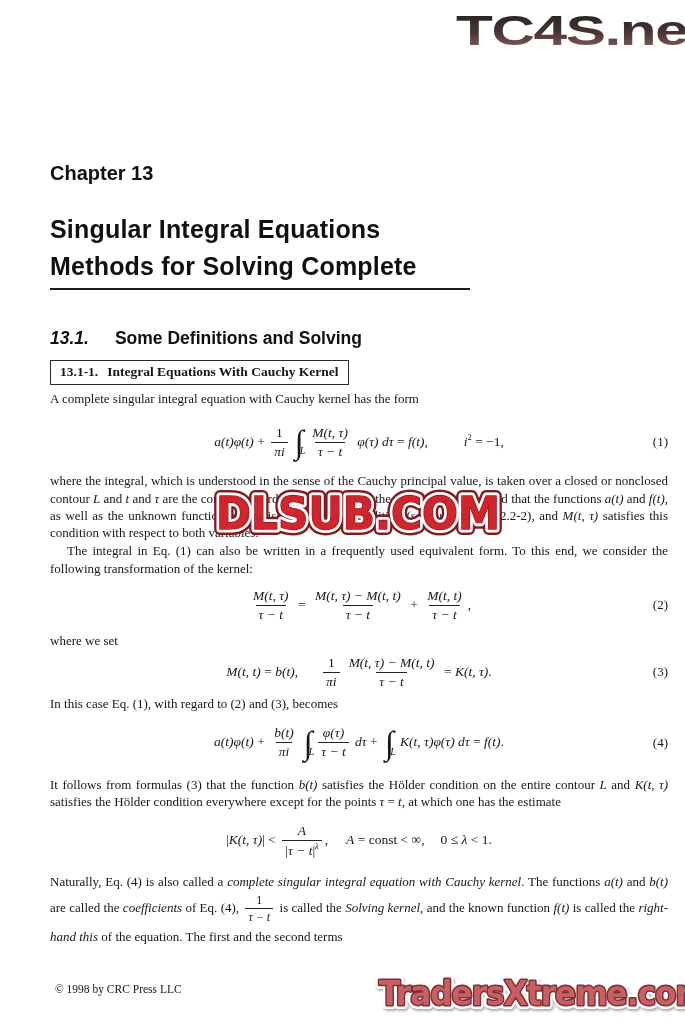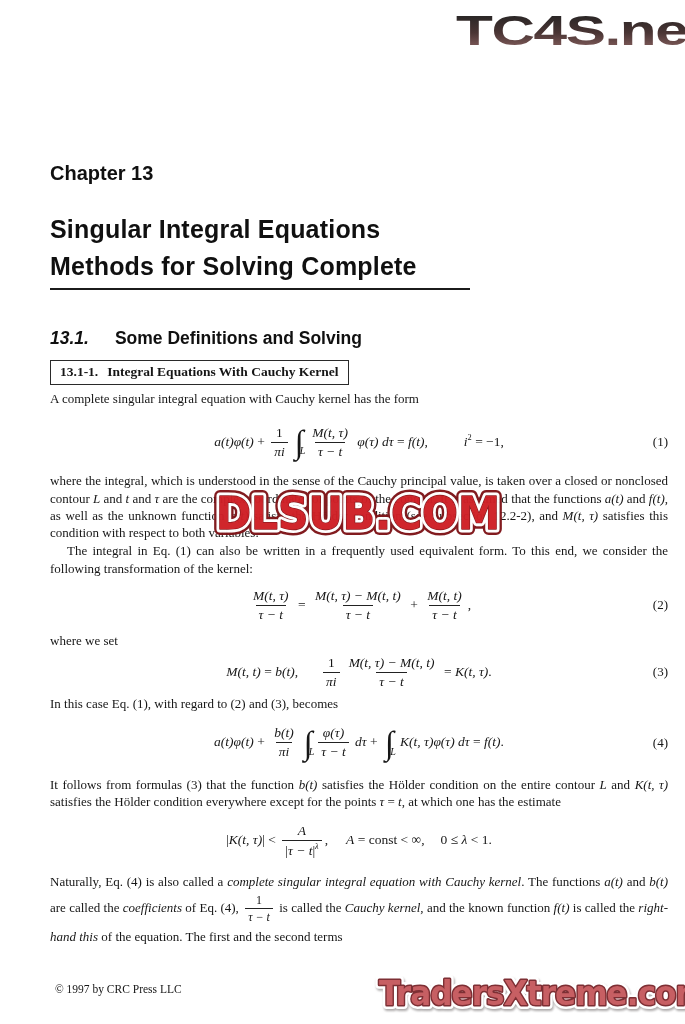--- a/index.html
+++ b/index.html
@@ -169,31 +169,31 @@
     <div class="eqrow eq5">
       <span class="eqmath"><span class="mtext">|</span><span class="mi">K(t, τ)</span><span class="mtext">| &lt; </span><span class="frac">
             <span class="num"><span class="mi">A</span></span>
             <span class="den"><span class="mtext">|</span><span class="mi">τ − t</span><span class="mtext">|</span><sup><span class="mi">λ</span></sup></span>
           </span><span class="mtext">,</span><span class="gap" style="width: 18px;"></span><span class="mi">A</span><span class="mtext"> = const &lt; ∞,</span><span class="gap" style="width: 16px;"></span><span class="mtext">0 ≤ </span><span class="mi">λ</span><span class="mtext"> &lt; 1.</span></span>
     </div>
 
     <p class="p6"><span class="mtext">Naturally, Eq. (4) is also called a </span><span class="mi">complete singular integral equation with Cauchy kernel</span><span class="mtext">.  The functions </span><span class="mi">a(t)</span><span class="mtext"> and </span><span class="mi">b(t)</span><span class="mtext"> are called the </span><span class="mi">coefficients</span><span class="mtext"> of Eq. (4), </span><span class="frac">
           <span class="num"><span class="mtext">1</span></span>
           <span class="den"><span class="mi">τ − t</span></span>
-        </span><span class="mtext"> is called the </span><span class="mi">Cauchy kernel</span><span class="mtext">, and the known function </span><span class="mi">f(t)</span><span class="mtext"> is called the </span><span class="mi">right-hand this</span><span class="mtext"> of the equation. The first and the second terms</span></p>
+        </span><span class="mtext"> is called the </span><span class="mi">Solving kernel</span><span class="mtext">, and the known function </span><span class="mi">f(t)</span><span class="mtext"> is called the </span><span class="mi">right-hand this</span><span class="mtext"> of the equation. The first and the second terms</span></p>
 
   </div>
 
   <svg class="dlsub-wm" width="296" height="62" viewBox="0 0 296 62">
     <text x="148" y="45" text-anchor="middle" fill="none" stroke="#7e1418" stroke-width="12" stroke-linejoin="round" textLength="284" lengthAdjust="spacingAndGlyphs">DLSUB.COM</text>
     <text x="148" y="45" text-anchor="middle" fill="none" stroke="#ffffff" stroke-width="7" stroke-linejoin="round" textLength="284" lengthAdjust="spacingAndGlyphs">DLSUB.COM</text>
     <text x="148" y="45" text-anchor="middle" fill="#cf1f26" stroke="#8c151a" stroke-width="1.4" paint-order="stroke" stroke-linejoin="round" textLength="284" lengthAdjust="spacingAndGlyphs">DLSUB.COM</text>
   </svg>
 
-  <p class="copyright">© 1997 by CRC Press LLC</p>
+  <p class="copyright">© 1998 by CRC Press LLC</p>
 
   <svg class="tx-logo" width="340" height="48" viewBox="0 0 340 48">
     <text x="170" y="34" text-anchor="middle" fill="none" stroke="#ffffff" stroke-width="8" stroke-linejoin="round" textLength="328" lengthAdjust="spacingAndGlyphs">TradersXtreme.com</text>
     <text x="170" y="34" text-anchor="middle" fill="none" stroke="#7d2f34" stroke-width="3" stroke-linejoin="round" textLength="328" lengthAdjust="spacingAndGlyphs">TradersXtreme.com</text>
     <text x="170" y="34" text-anchor="middle" fill="#c75f63" textLength="328" lengthAdjust="spacingAndGlyphs">TradersXtreme.com</text>
   </svg>
 
 </div>
 
 </body></html>

